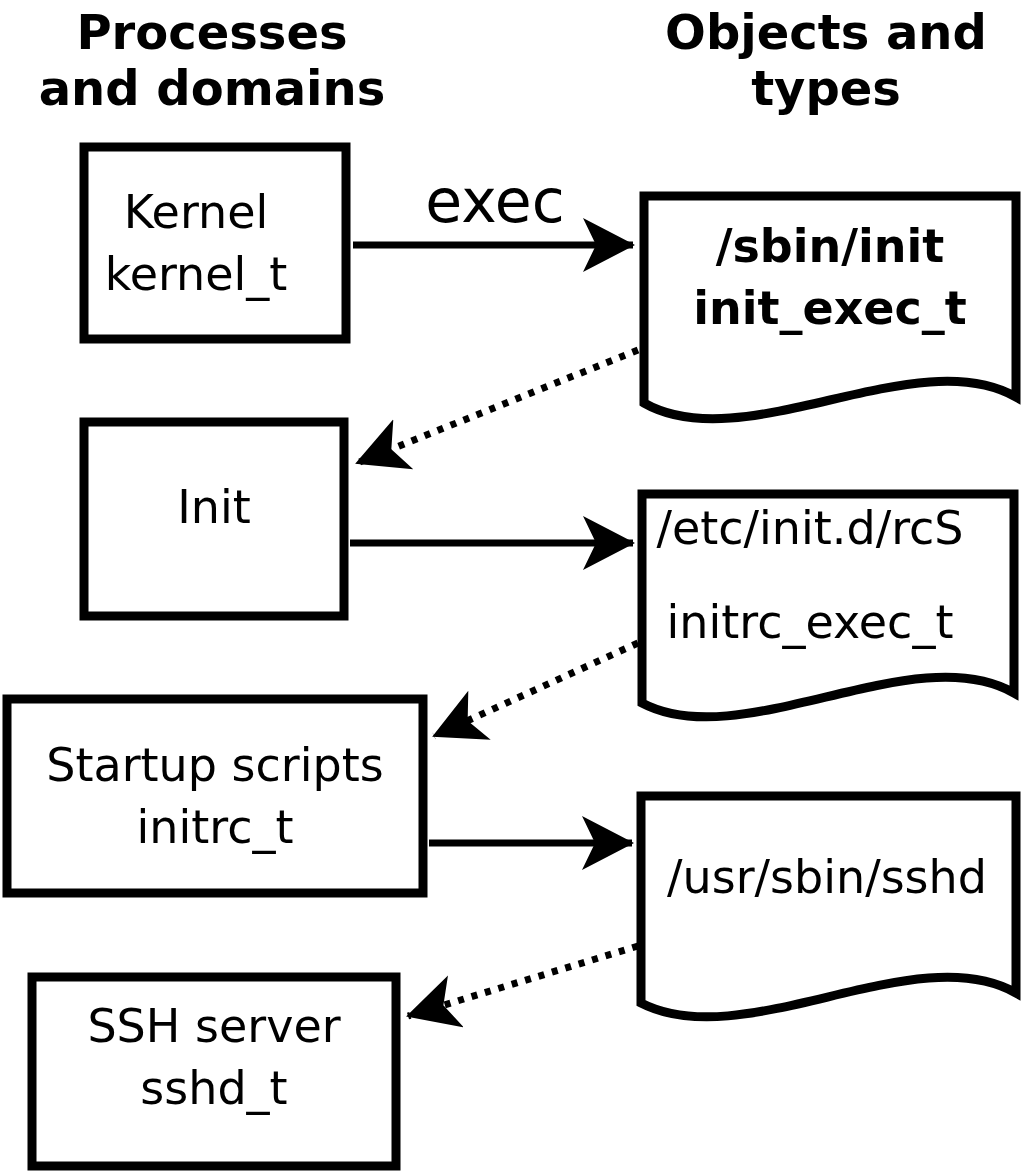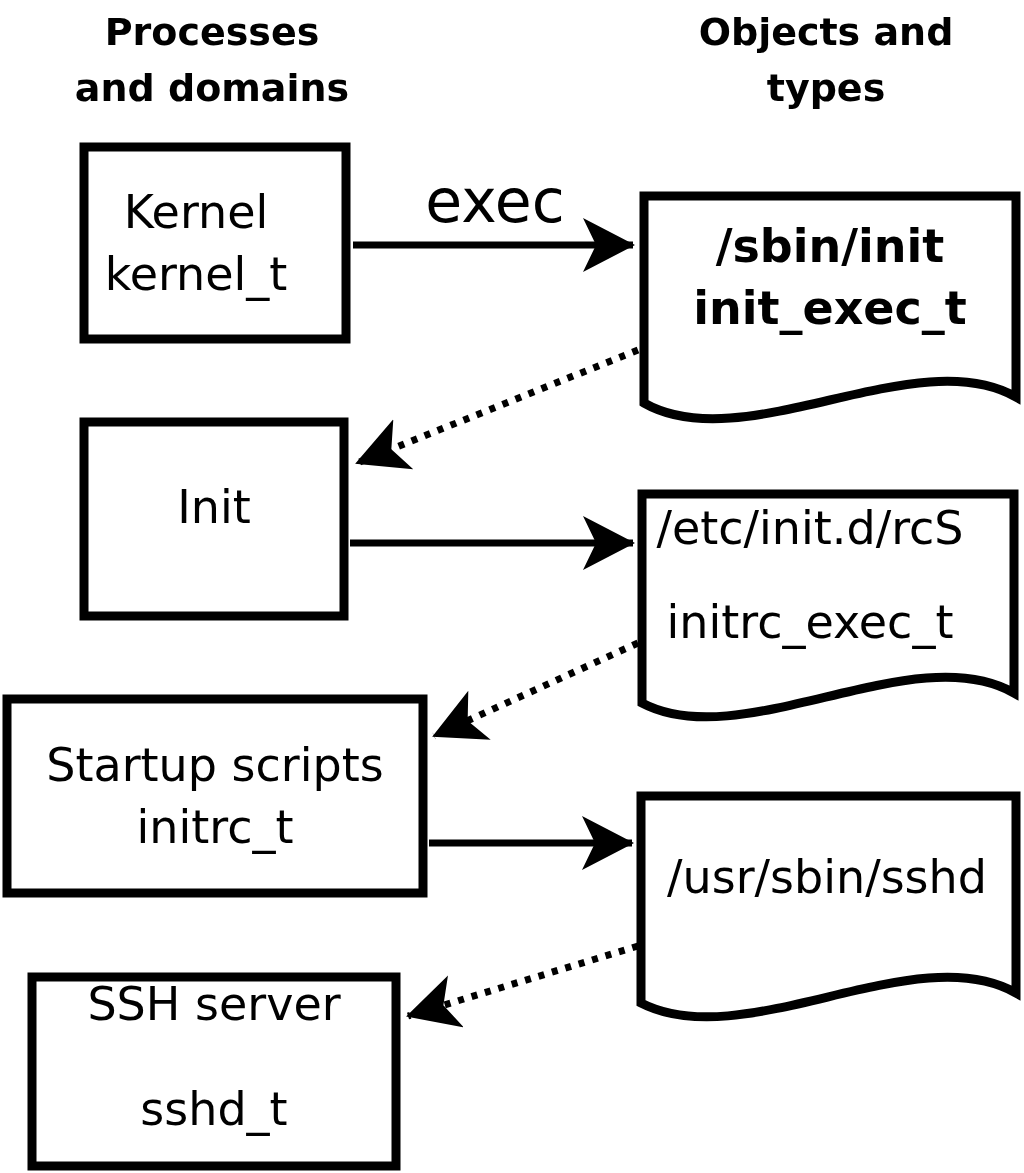--- a/index.html
+++ b/index.html
@@ -14,21 +14,21 @@
   }
   #shapes {
     position: absolute;
     left: 0; top: 0;
     width: 1024px; height: 1173px;
   }
   .hdr {
     position: absolute;
     text-align: center;
     font-weight: bold;
-    font-size: 38px;
+    font-size: 48px;
     line-height: 56px;
     white-space: nowrap;
   }
   .label {
     position: absolute;
     display: flex;
     flex-direction: column;
     align-items: center;
     justify-content: center;
     text-align: center;
@@ -89,21 +89,21 @@
     <div>Kernel</div>
     <div>kernel_t</div>
   </div>
   <div class="label" style="left:80px; top:418px; width:268px; height:178px;">
     <div>Init</div>
   </div>
   <div class="label" style="left:3px; top:695px; width:424px; height:202px;border-radius:24px;">
     <div>Startup scripts</div>
     <div>initrc_t</div>
   </div>
-  <div class="label" style="left:28px; top:973px; width:372px; height:167px;justify-content:space-between;">
+  <div class="label" style="left:28px; top:973px; width:372px; height:167px;">
     <div>SSH server</div>
     <div>sshd_t</div>
   </div>
 
   <div class="label" style="left:640px; top:172px; width:380px; height:210px;font-weight:bold;">
     <div>/sbin/init</div>
     <div>init_exec_t</div>
   </div>
   <div class="label" style="left:638px; top:470px; width:344px; height:210px;gap:32px;">
     <div>/etc/init.d/rcS</div>

